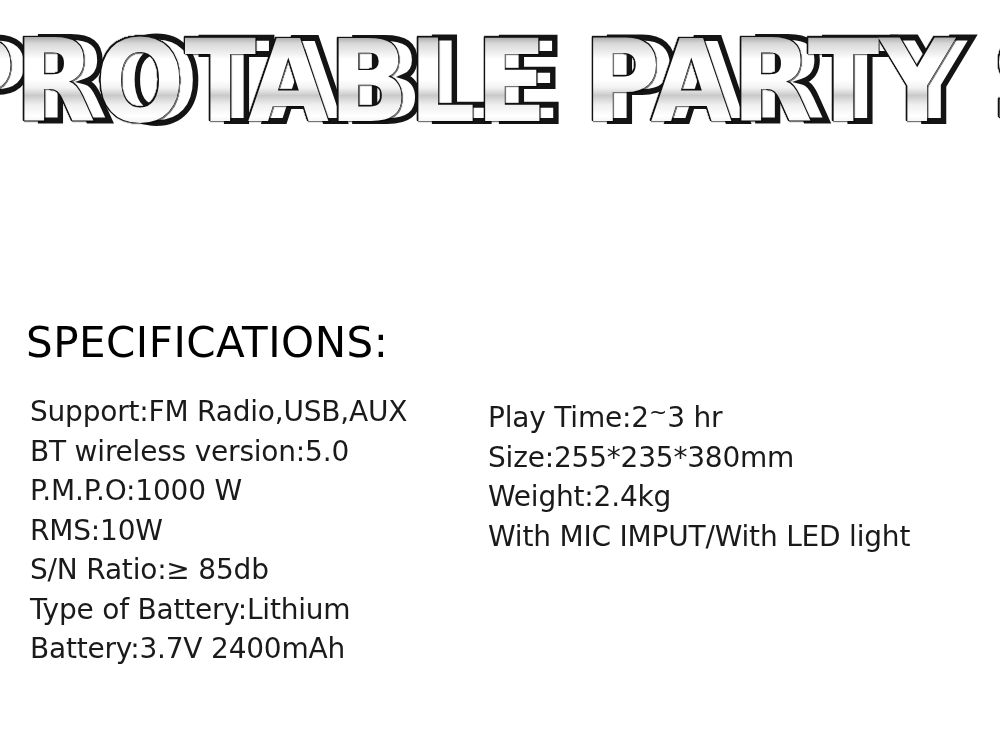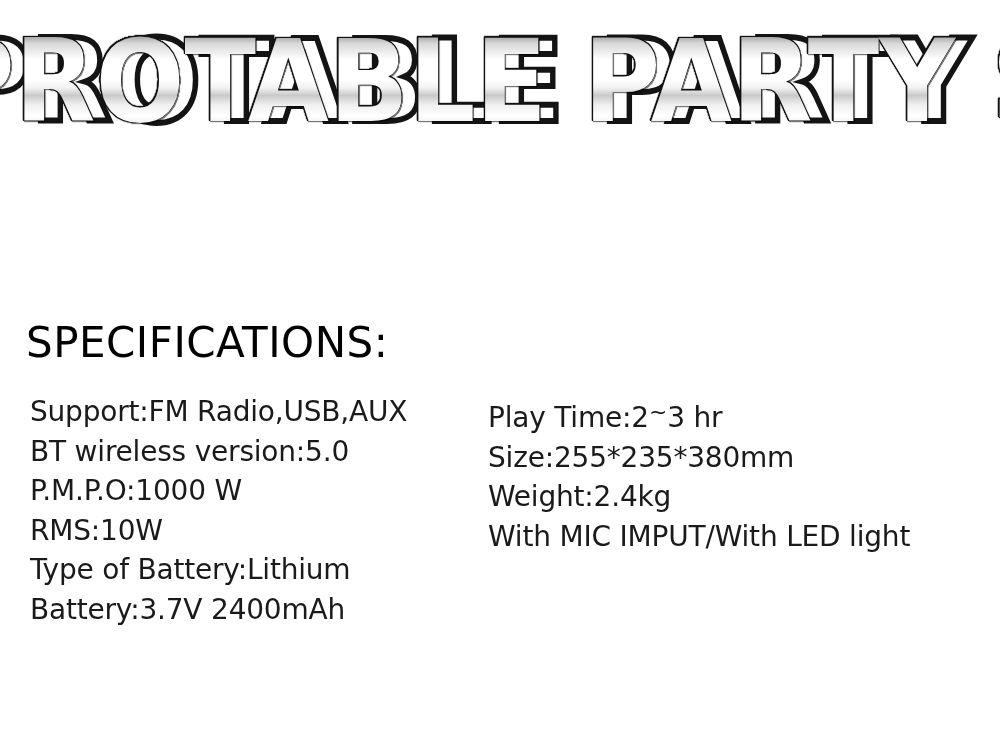--- a/index.html
+++ b/index.html
@@ -193,20 +193,21 @@
 
   <div class="spec-heading">SPECIFICATIONS:</div>
 
   <div class="spec-columns">
 
     <div class="spec-col" id="spec-col-left">
       <div class="spec-item">Support:FM Radio,USB,AUX</div>
       <div class="spec-item">BT wireless version:5.0</div>
       <div class="spec-item">P.M.P.O:1000 W</div>
       <div class="spec-item">RMS:10W</div>
+      <div class="spec-item">S/N Ratio:≥ 85db</div>
       <div class="spec-item">Type of Battery:Lithium</div>
       <div class="spec-item">Battery:3.7V 2400mAh</div>
     </div>
 
     <div class="spec-col" id="spec-col-right">
       <div class="spec-item">
         <span>Play Time:2</span><sup class="tilde">~</sup><span>3 hr</span>
       </div>
       <div class="spec-item">
         <span>Size:255*235*380mm</span><sup class="tilde"></sup><span></span>

